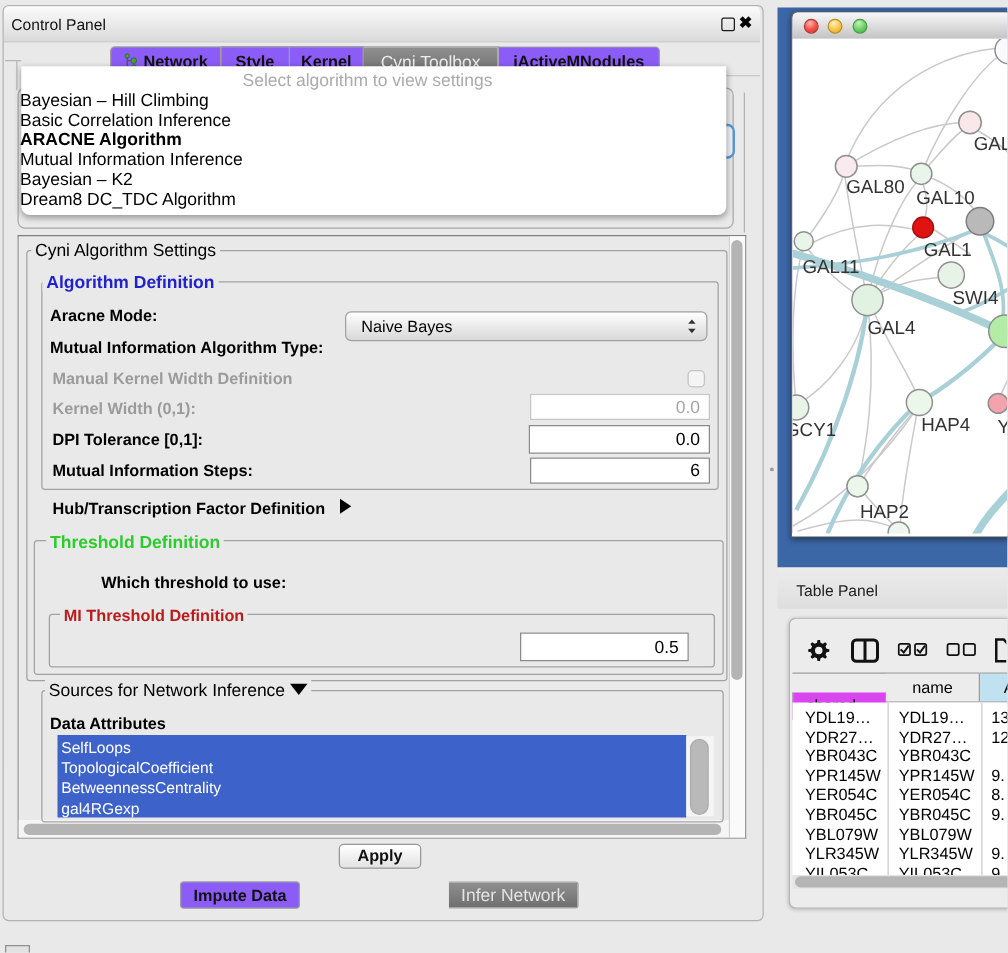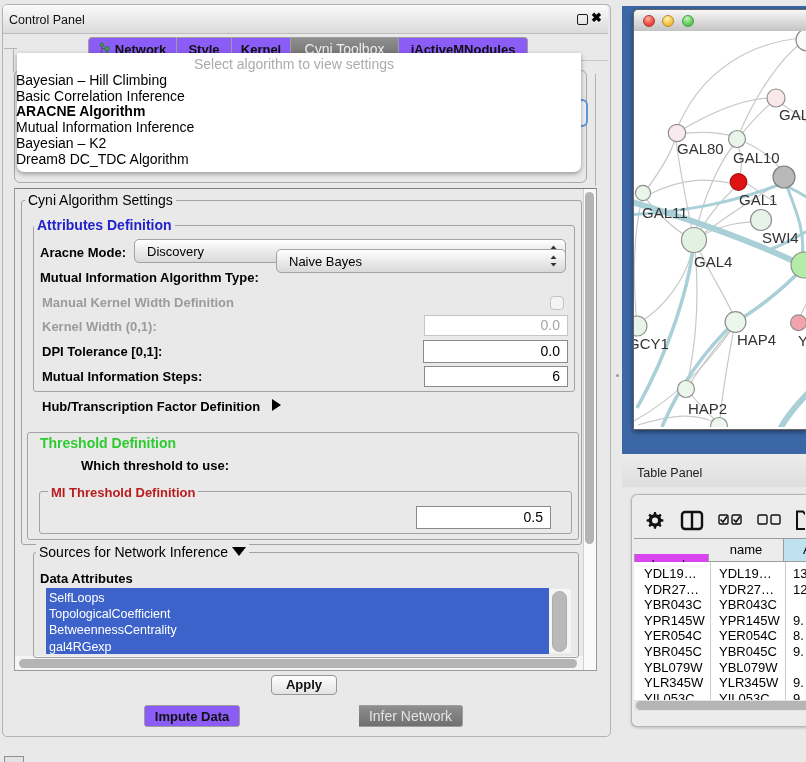--- a/index.html
+++ b/index.html
@@ -68,30 +68,23 @@
 <div class="abs" style="left:583px;top:189px;width:13px;height:481px;background:#fafafa;border-left:1px solid #d0d0d0;box-sizing:border-box;"></div>
 <div class="abs" style="left:585px;top:192px;width:9px;height:352px;background:#b4b4b4;border-radius:5px;"></div>
 
 <div class="abs" style="left:15px;top:656px;width:568px;height:14px;background:#f5f5f5;"></div>
 <div class="abs" style="left:19px;top:659px;width:558px;height:9px;background:#b4b4b4;border-radius:5px;"></div>
 
 <div class="fs" style="left:21px;top:200px;width:559px;height:343px;"></div>
 <div class="fstitle" style="left:25px;top:192px;color:#000;">Cyni Algorithm Settings</div>
 
 <div class="fs" style="left:33px;top:225px;width:540px;height:165px;"></div>
-<div class="fstitle" style="left:34px;top:217px;color:#2222cc;font-weight:bold;">Attributes Definition</div>
+<div class="fstitle" style="left:34px;top:217px;color:#2222cc;font-weight:bold;">Algorithm Definition</div>
 
 <div class="lbl" style="left:40px;top:245px;">Aracne Mode:</div>
-<div class="combo" style="left:134px;top:239px;width:432px;height:24px;">
-      <span class="ct">Discovery</span>
-      <svg class="arr" viewBox="0 0 7 12">
-        <path d="M0.5 4 L3.5 0.5 L6.5 4 Z" fill="#333"></path>
-        <path d="M0.5 8 L3.5 11.5 L6.5 8 Z" fill="#333"></path>
-      </svg>
-    </div>
 
 <div class="lbl" style="left:40px;top:270px;">Mutual Information Algorithm Type:</div>
 <div class="combo" style="left:276px;top:249px;width:290px;height:24px;">
       <span class="ct">Naive Bayes</span>
       <svg class="arr" viewBox="0 0 7 12">
         <path d="M0.5 4 L3.5 0.5 L6.5 4 Z" fill="#333"></path>
         <path d="M0.5 8 L3.5 11.5 L6.5 8 Z" fill="#333"></path>
       </svg>
     </div>
 
@@ -104,21 +97,21 @@
 <div class="lbl" style="left:42px;top:344px;">DPI Tolerance [0,1]:</div>
 <div class="inp" style="left:423px;top:340px;width:145px;height:23px;border:1.5px solid #8a8a8a;line-height:20px;">0.0</div>
 
 <div class="lbl" style="left:42px;top:369px;">Mutual Information Steps:</div>
 <div class="inp" style="left:424px;top:366px;width:144px;height:21px;border:1.5px solid #8a8a8a;line-height:18px;">6</div>
 
 <div class="lbl" style="left:42px;top:399px;font-size:13px;">Hub/Transcription Factor Definition</div>
 <div class="abs" style="left:272px;top:399px;width:0;height:0;border-left:9px solid #000;border-top:6px solid transparent;border-bottom:6px solid transparent;"></div>
 
 <div class="fs" style="left:27px;top:432px;width:550px;height:106px;"></div>
-<div class="fstitle" style="left:37px;top:425px;color:#2ecb2e;font-weight:bold;margin-top:10px;">Threshold Definition</div>
+<div class="fstitle" style="left:37px;top:425px;color:#2ecb2e;font-weight:bold;">Threshold Definition</div>
 
 <div class="lbl" style="left:81px;top:458px;">Which threshold to use:</div>
 
 <div class="fs" style="left:39px;top:491px;width:531px;height:41px;"></div>
 <div class="fstitle" style="left:48px;top:485px;color:#b91c1c;font-weight:bold;font-size:13px;">MI Threshold Definition</div>
 
 <div class="inp" style="left:416px;top:506px;width:135px;height:23px;border:1.5px solid #8a8a8a;line-height:20px;">0.5</div>
 
 <div class="fs" style="left:33px;top:552px;width:544px;height:104px;"></div>
 <div class="fstitle" style="left:36px;top:544px;color:#000;">Sources for Network Inference <span style="display:inline-block;width:0;height:0;border-top:9px solid #000;border-left:7.5px solid transparent;border-right:7.5px solid transparent;vertical-align:1px;"></span></div>

